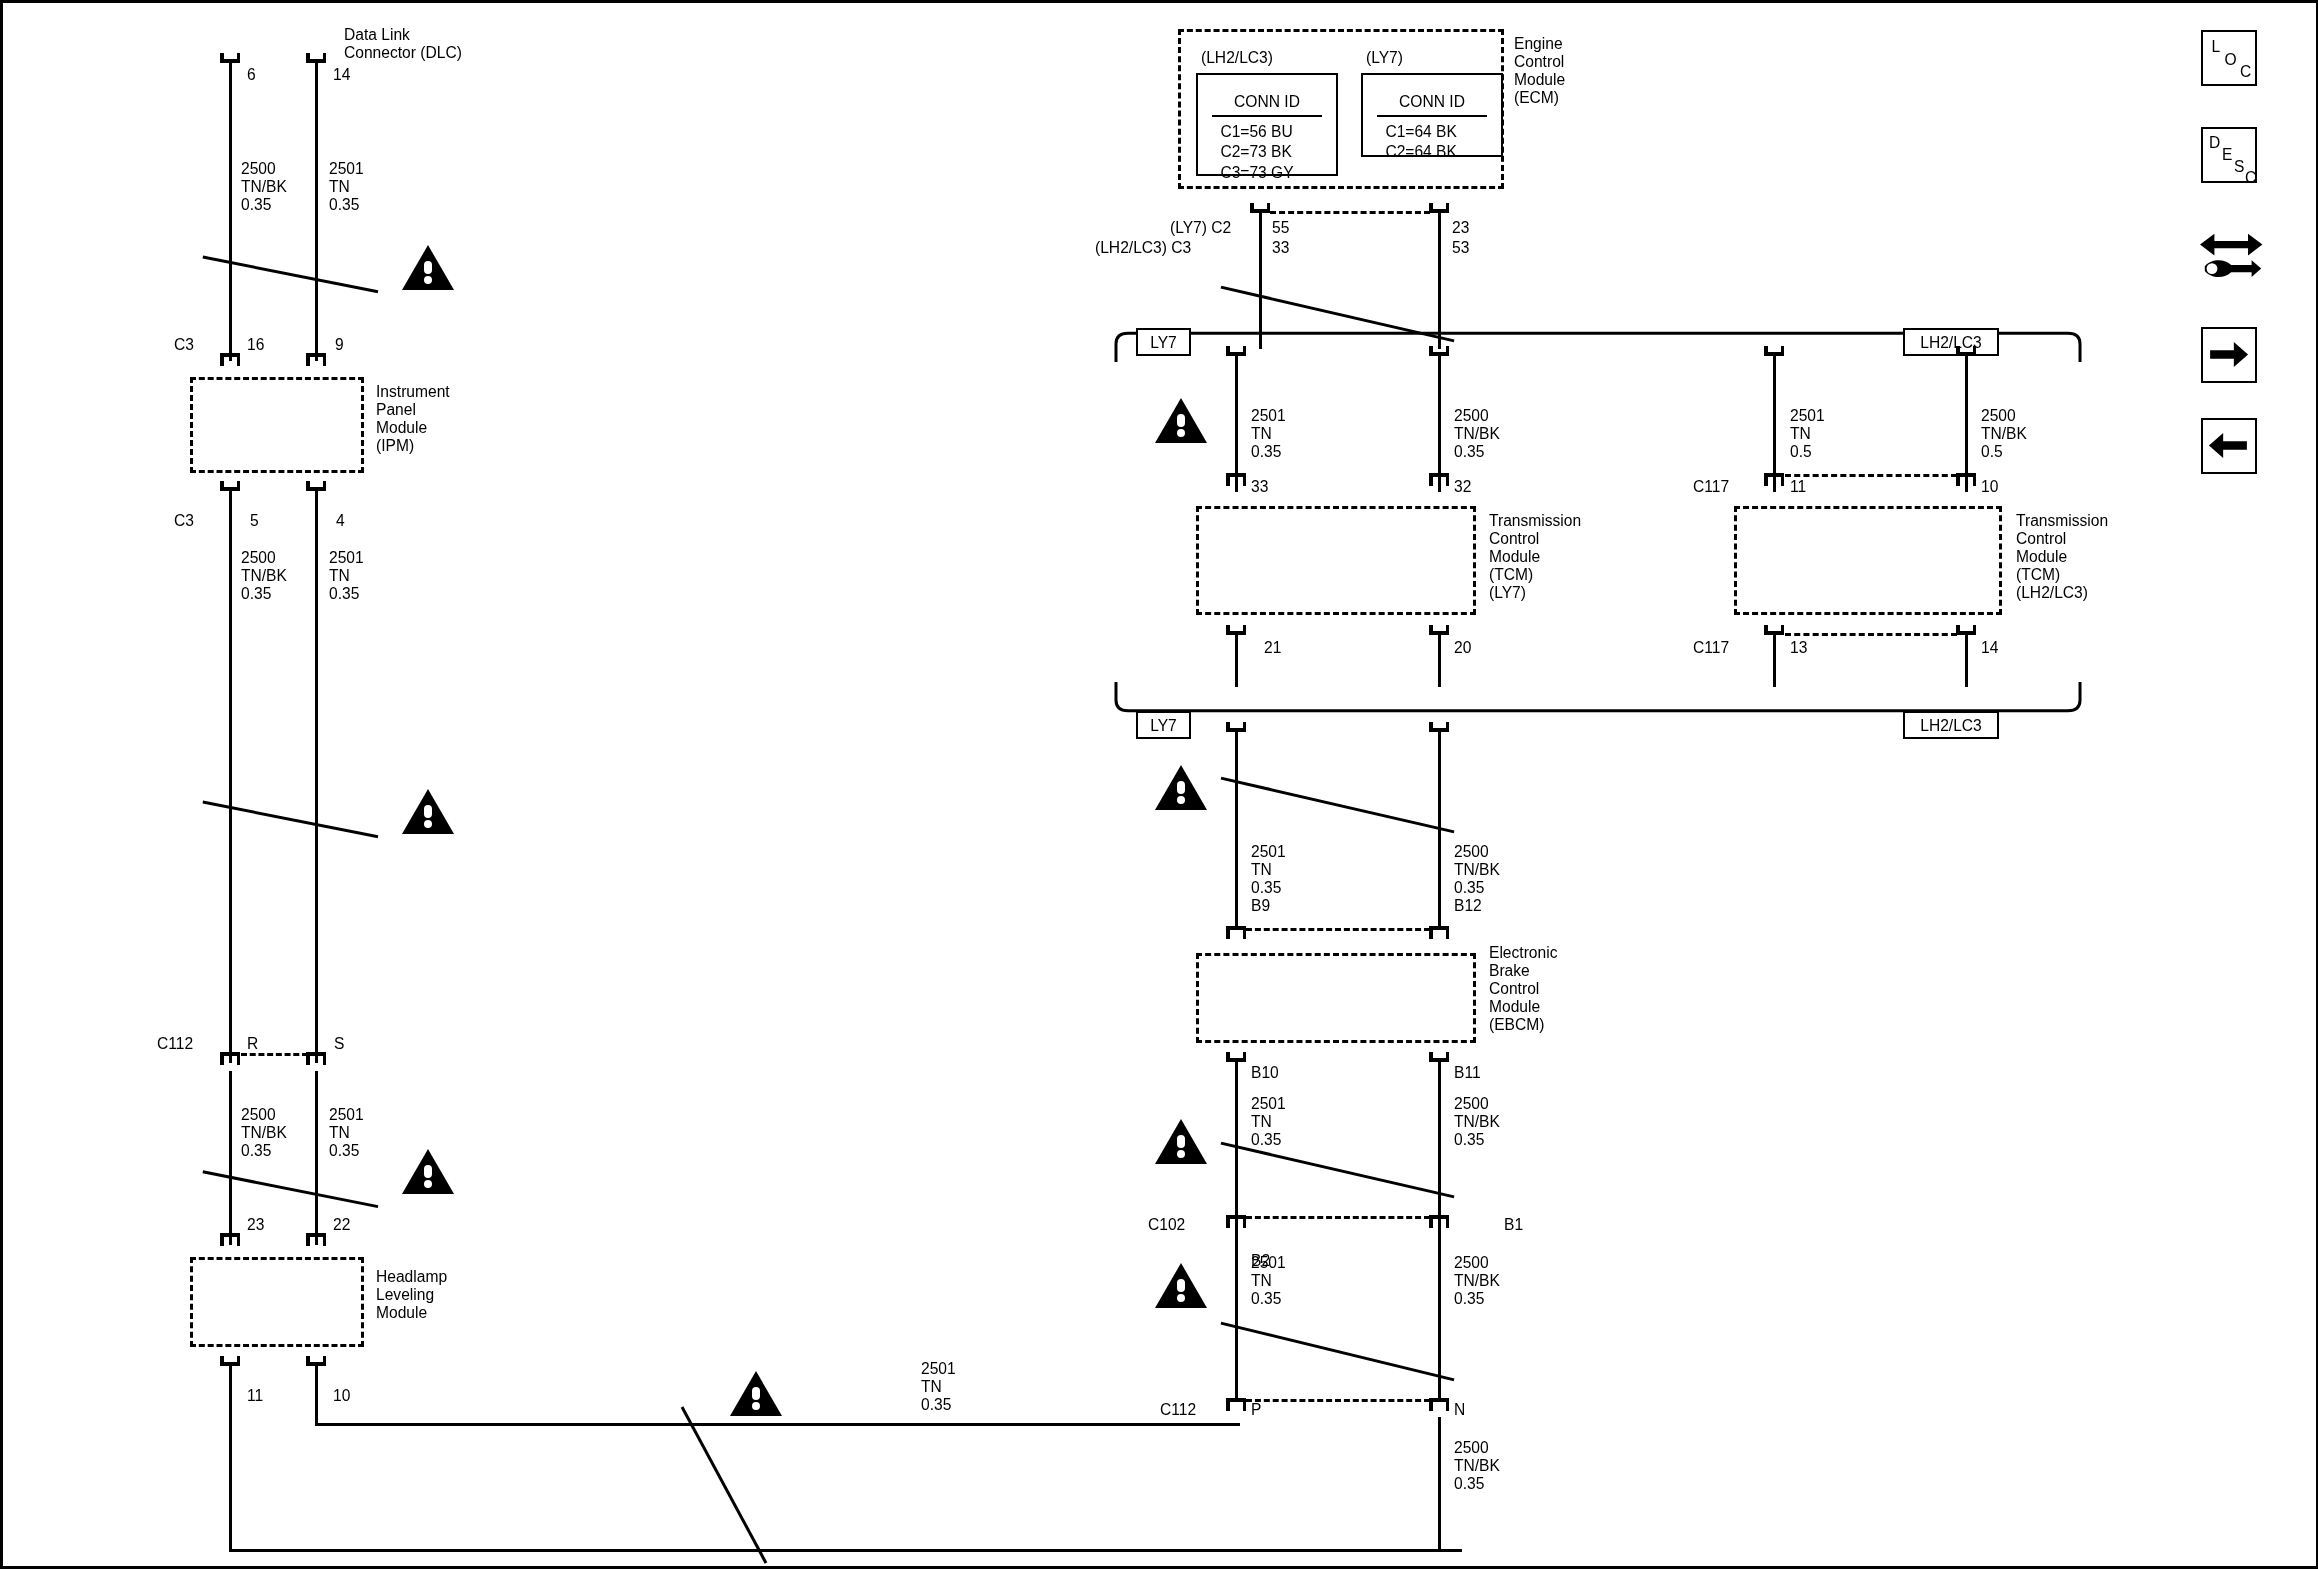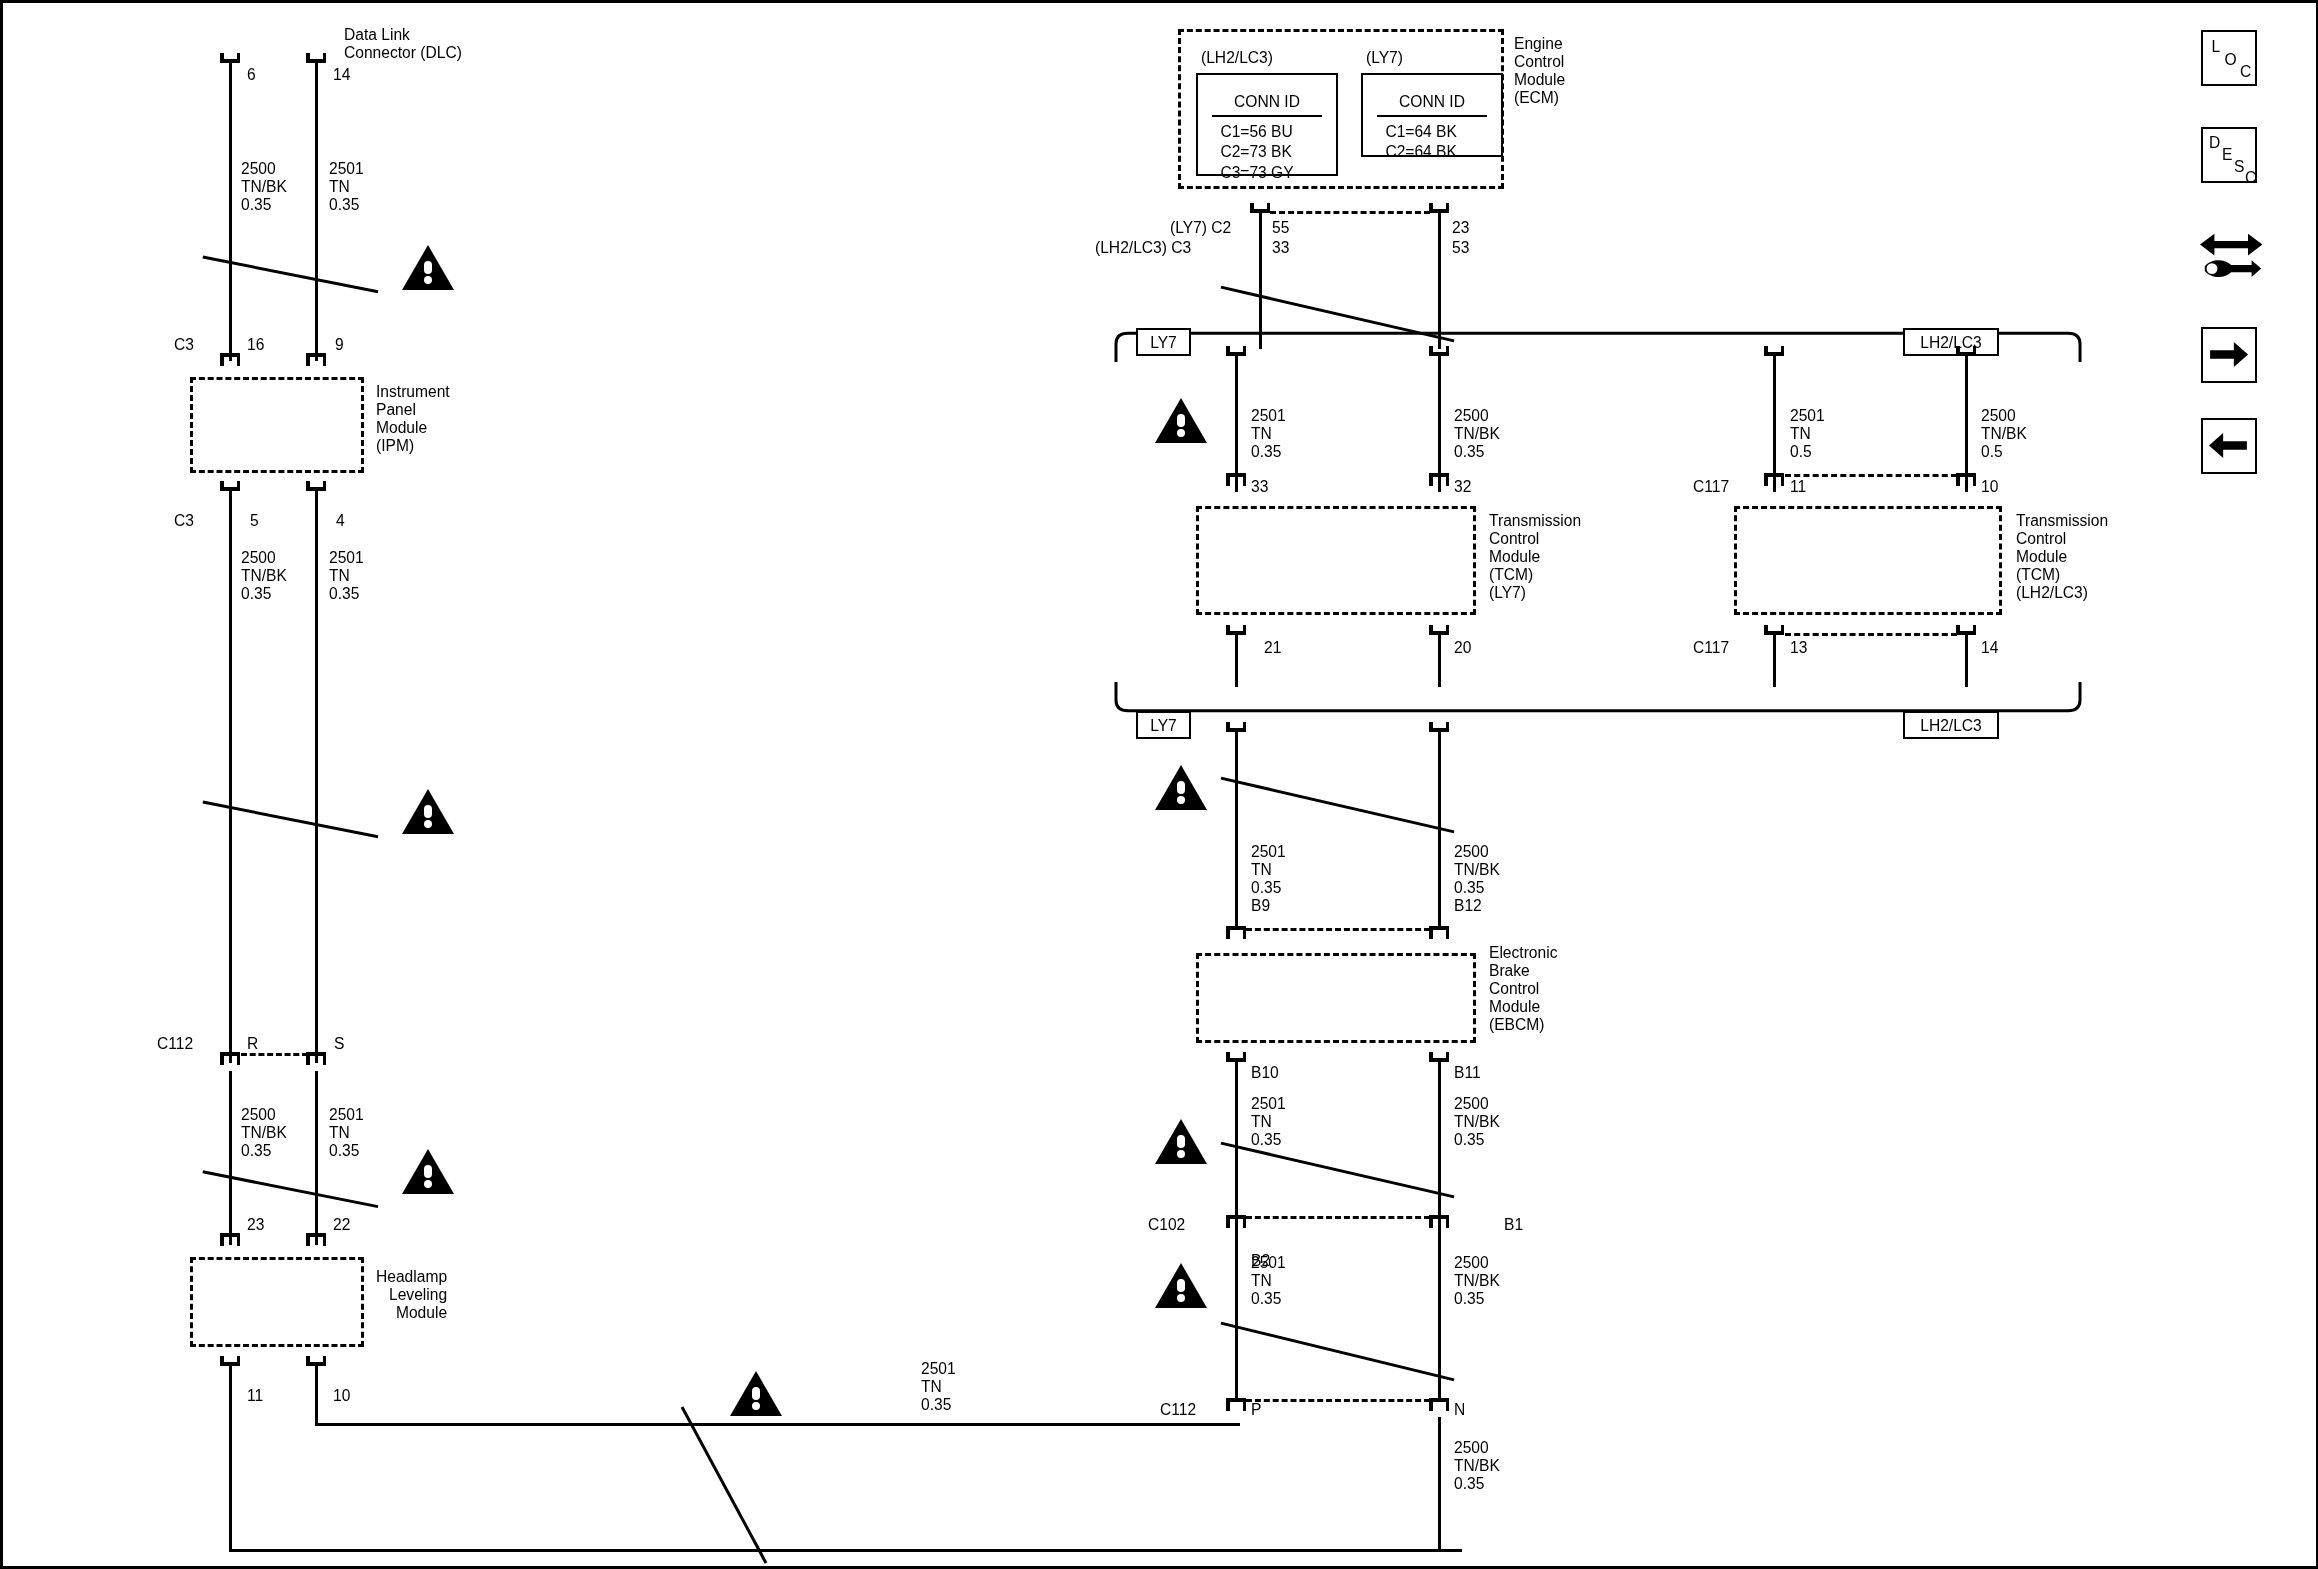--- a/index.html
+++ b/index.html
@@ -268,21 +268,21 @@
   </div>
   <div class="conn" style="left:306px; top:1233px;">
     <div class="bar"></div>
       <div class="stubL" style="top:3.6px;"></div>
       <div class="stubR" style="top:3.6px;"></div>
   </div>
   <div class="lbl" style="left:247px; top:1216px;">23</div>
   <div class="lbl" style="left:333px; top:1216px;">22</div>
 
   <div class="modbox" style="left:190px; top:1257px; width:174px; height:90px;"></div>
-  <div class="lbl" style="left:376px; top:1268px;text-align:right;">Headlamp
+  <div class="lbl" style="left:376px; top:1268px;">Headlamp
 Leveling
 Module</div>
 
   <div class="conn down" style="left:220px; top:1345px;">
     <div class="bar"></div>
       <div class="stubL"></div>
       <div class="stubR"></div>
   </div>
   <div class="conn down" style="left:306px; top:1345px;">
     <div class="bar"></div>

